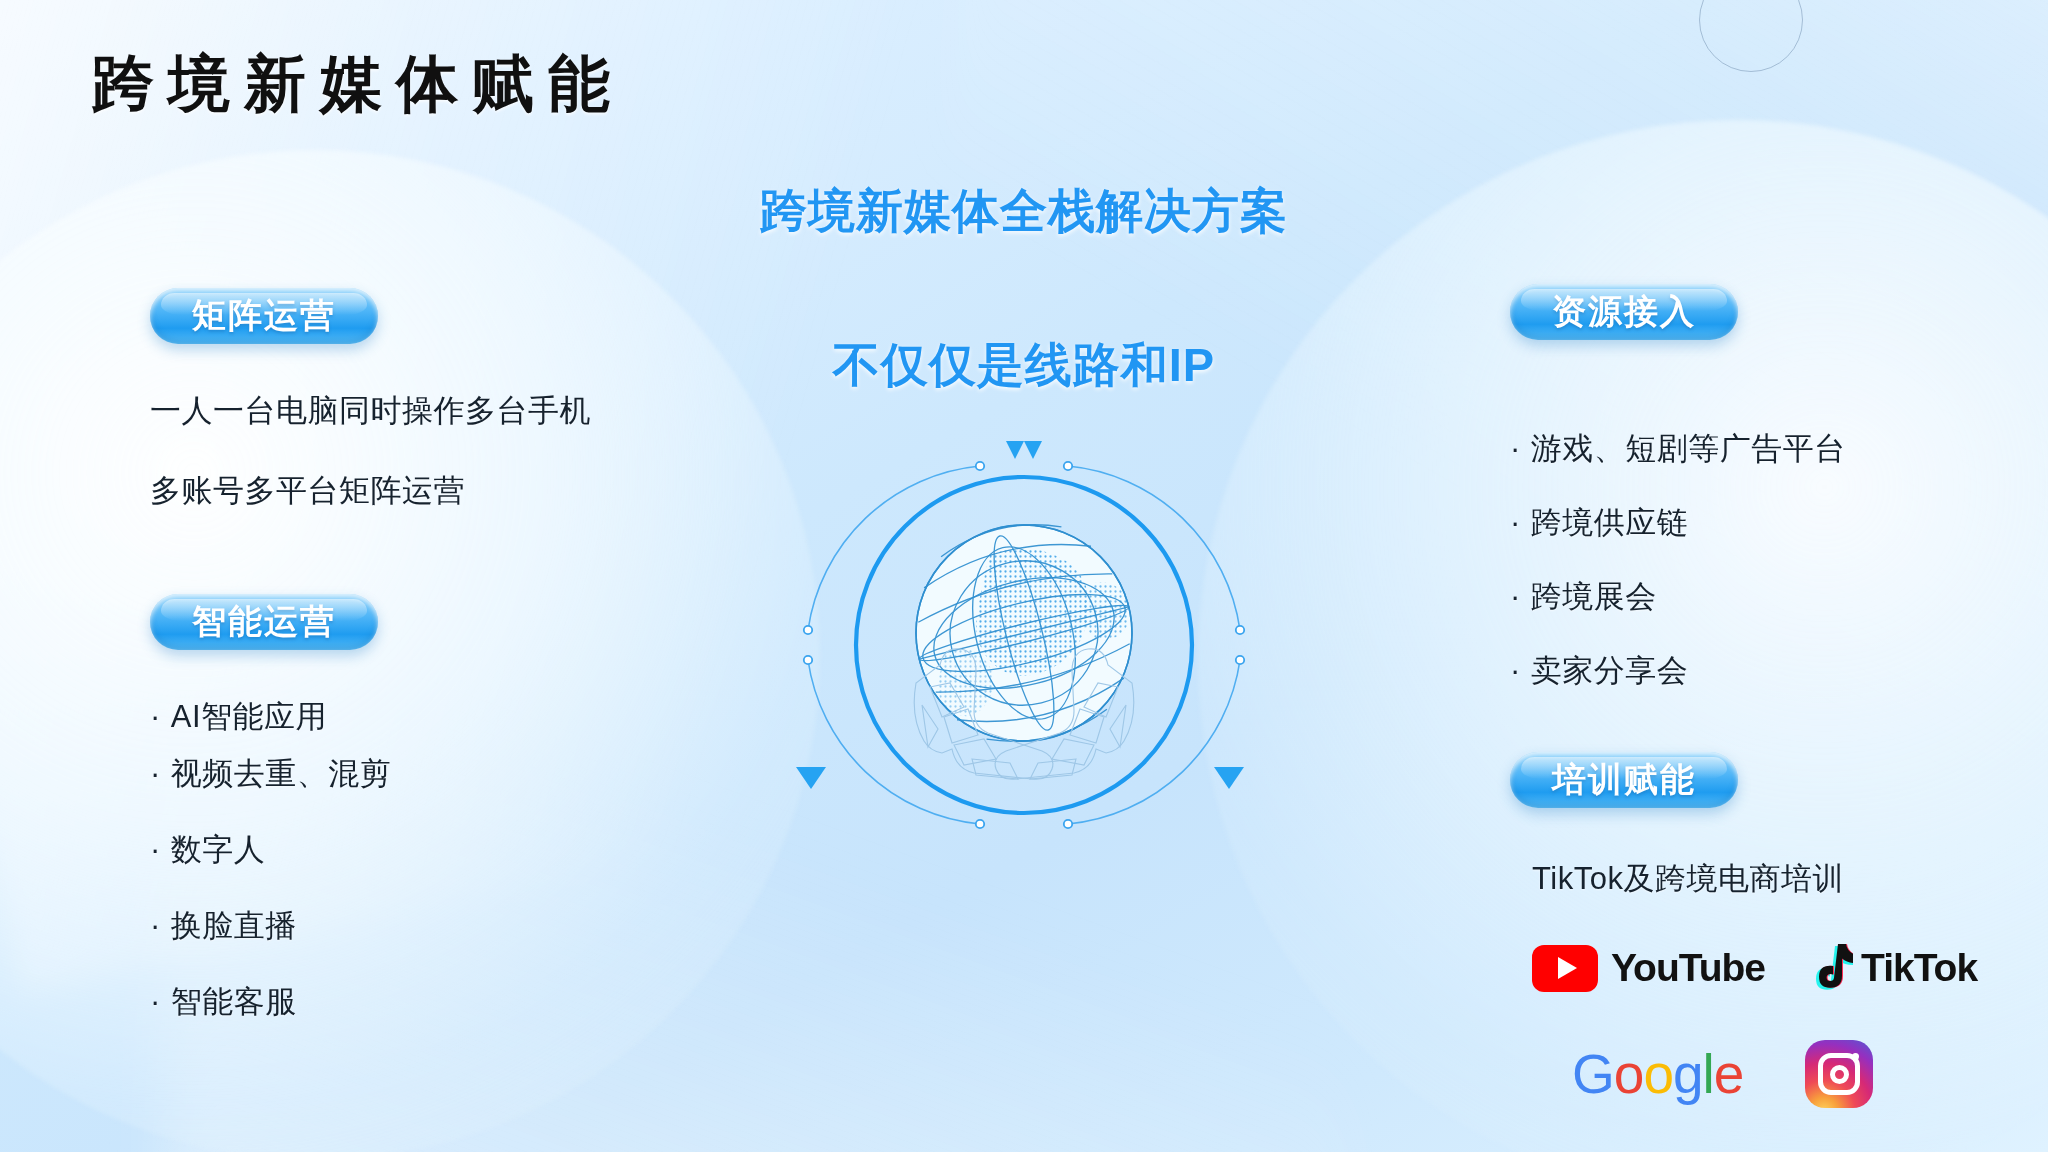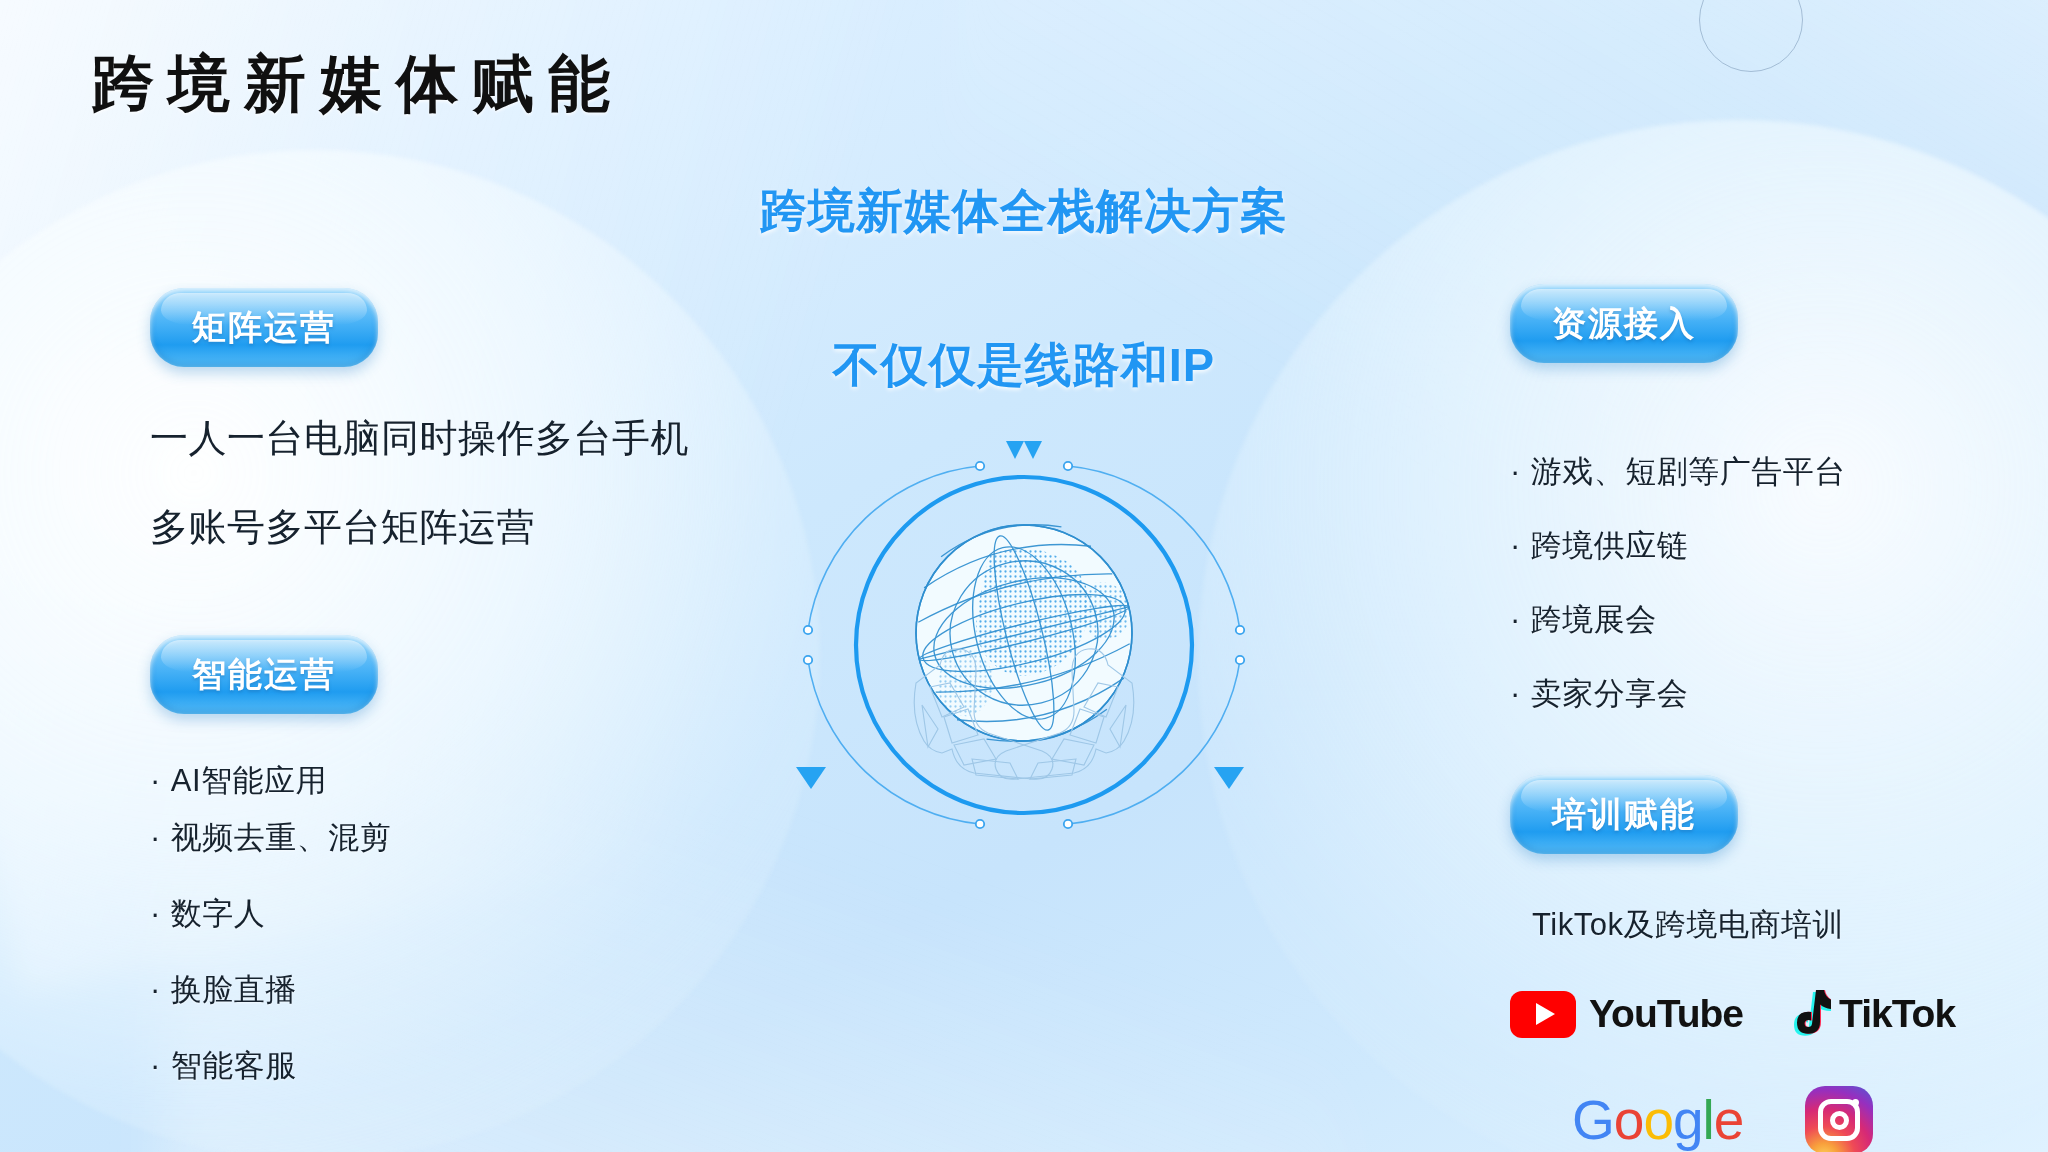--- a/index.html
+++ b/index.html
@@ -62,41 +62,41 @@
   
   .center-head { position:absolute; left:50%; transform:translateX(-50%); white-space:nowrap; text-align:center; }
   .ch-1 { top:180px; font-size:47px; font-weight:bold; color:#2196f3; letter-spacing:1px;
           text-shadow:0 2px 4px rgba(255,255,255,.9); }
   .ch-2 { top:334px; font-size:47px; font-weight:bold; color:#2196f3; letter-spacing:1px;
           text-shadow:0 2px 4px rgba(255,255,255,.9); }
 
   
   .pill {
     display:inline-flex; align-items:center; justify-content:center;
-    height:79px; padding:0 42px; border-radius:34px;
+    height:56px; padding:0 42px; border-radius:34px;
     background:linear-gradient(180deg,#8fd3fb 0%, #4cb4f7 42%, #1f9cf0 72%, #57bdf8 100%);
     box-shadow:0 6px 13px rgba(40,130,200,.30), inset 0 3px 5px rgba(255,255,255,.75), inset 0 -4px 6px rgba(20,110,180,.28);
     color:#fff; font-size:34px; font-weight:bold; letter-spacing:2px;
     text-shadow:0 2px 3px rgba(30,110,180,.45);
     position:relative;
   }
   .pill::after {
     content:""; position:absolute; left:11px; right:11px; top:5px; height:40%;
     border-radius:30px 30px 46px 46px/26px 26px 22px 22px;
     background:linear-gradient(180deg, rgba(255,255,255,.55), rgba(255,255,255,0));
     pointer-events:none;
   }
 
   
   .col { position:absolute; }
   .col-left  { left:150px; top:288px; width:620px; }
   .col-right { left:1510px; top:284px; width:520px; }
 
   .body-line {
-    font-size:38px; color:#16222e; letter-spacing:.5px; white-space:nowrap;
+    font-size:31px; color:#16222e; letter-spacing:.5px; white-space:nowrap;
     text-shadow:0 1px 2px rgba(255,255,255,.6);
   }
   .bullet-line {
     font-size:31px; color:#16222e; letter-spacing:.5px; white-space:nowrap;
     text-shadow:0 1px 2px rgba(255,255,255,.6);
   }
   .dot { color:#16222e; margin-right:10px; }
 
   .gap-a { height:46px; }
 
@@ -268,21 +268,21 @@
     </div>
 
     <div style="height:60px;"></div>
 
     <div>
       <div class="pill">培训赋能</div>
       <div style="height:50px;"></div>
       <div class="train-text" style="margin-left:22px;">TikTok及跨境电商培训</div>
 
       
-      <div class="logo-row" style="margin-top:42px; gap:46px;">
+      <div class="logo-row" style="margin-top:42px; margin-left:22px; gap:46px;">
         <div class="yt">
           <span class="yt-badge">
               <span class="yt-tri"></span>
             </span>
           <span class="yt-word">YouTube</span>
         </div>
         <div class="tt">
           <span>
             <svg width="42" height="48" viewBox="0 0 42 48">
               <path d="M27 2 h8 q1.5 9 11 11 v8 q-9 .4 -15 -4.6 v17.4 q0 12 -12 12 q-11 0 -11 -11 q0 -11 11 -11 q1.6 0 3 .3 v8.4 q-1.2 -.5 -2.6 -.5 q-3.8 0 -3.8 3.6 q0 3.5 3.6 3.5 q4 0 4 -5.2 Z" fill="#25f4ee" transform="translate(-3,2)"></path>

